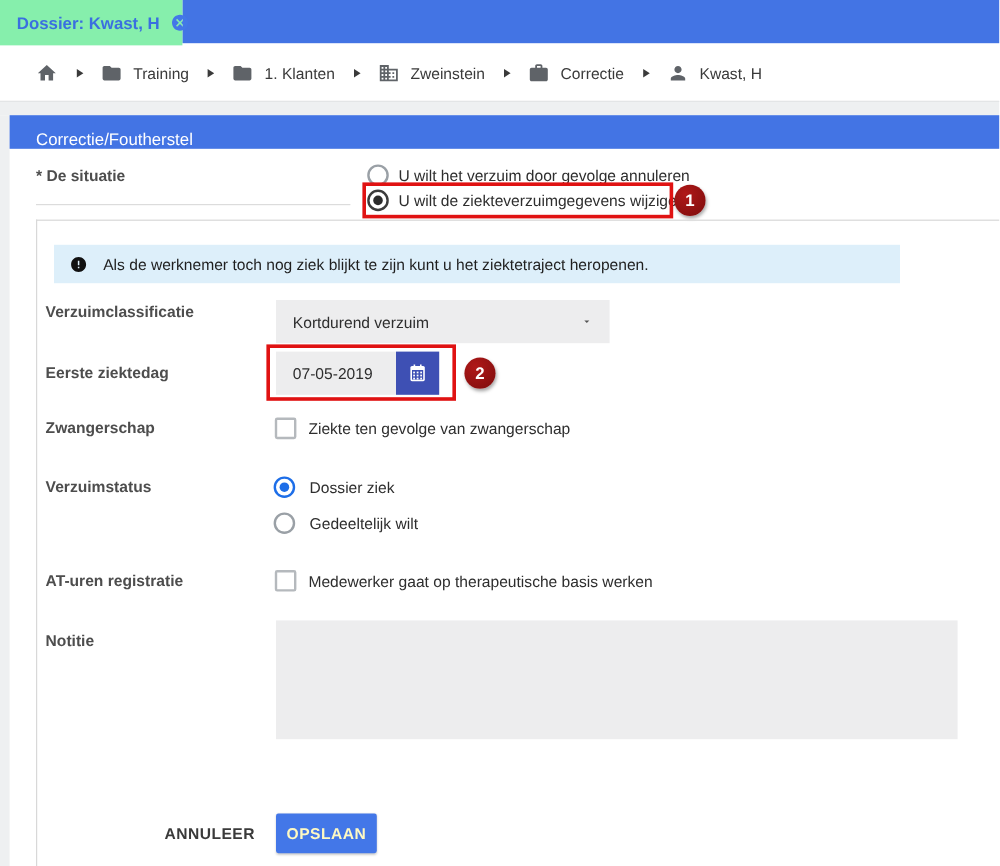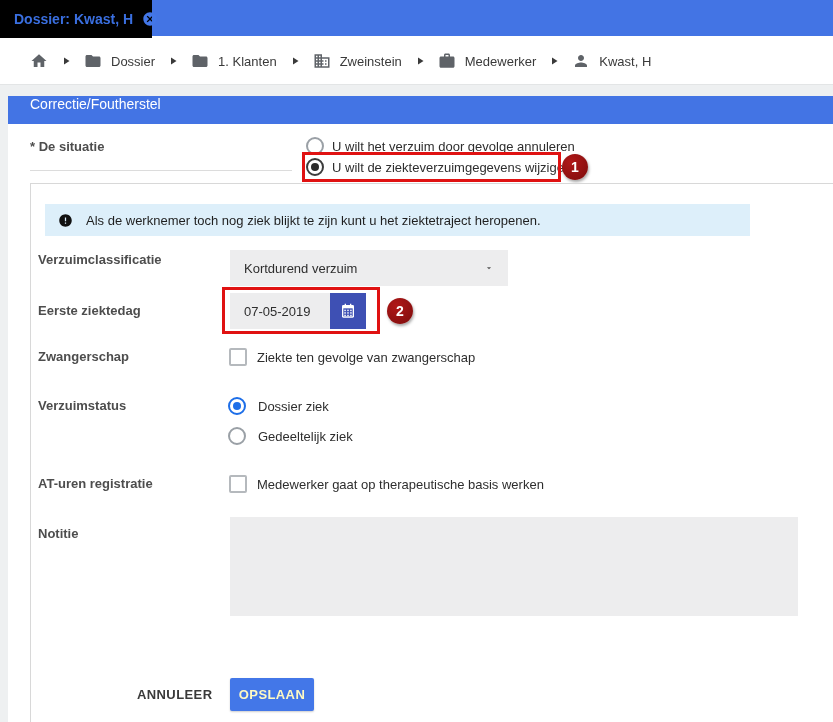--- a/index.html
+++ b/index.html
@@ -5,39 +5,39 @@
   * { margin:0; padding:0; box-sizing:border-box; }
   html,body { background:#fff; }
   body { font-family:"Liberation Sans", sans-serif; }
   #screen {
     position:relative; width:833px; height:722px; overflow:hidden;
     background:#ffffff; font-size:13px; color:#333;
   }
   
   .tabbar { position:absolute; left:0; top:0; width:833px; height:38px; background:#fff; }
   .tabbar-fill { position:absolute; left:152px; top:0; width:681px; height:36px; background:#4374e4; }
-  .tab { position:absolute; left:0; top:0; width:152px; height:38px; background:#000000;
+  .tab { position:absolute; left:0; top:0; width:152px; height:38px; background:#86efac;
          display:flex; align-items:center; padding-left:14px; gap:9px; cursor:pointer; }
   .tab-title { color:#3a6fe0; font-weight:bold; font-size:14px; white-space:nowrap; }
   .tab-close { width:16px; height:16px; display:inline-flex; cursor:pointer; flex:none; }
   
   .breadcrumb { position:absolute; left:0; top:38px; width:833px; height:46px; background:#fff;
                 display:flex; align-items:center; padding-left:30px; }
   .crumb { display:flex; align-items:center; gap:9px; cursor:pointer; }
   .crumb-label { color:#3a3a3a; font-size:13px; white-space:nowrap; }
   .crumb-sep { margin:0 12px; display:inline-flex; }
   .bc-icon { width:18px; height:18px; display:inline-flex; }
   .bc-icon svg { width:18px; height:18px; fill:#5f6368; }
   .crumb-sep svg { width:12px; height:12px; fill:#3a3a3a; }
   
   .band { position:absolute; left:0; top:84px; width:833px; height:12px; background:#eef0f1; border-top:1px solid #e3e5e6; }
   .left-strip { position:absolute; left:0; top:96px; width:8px; height:626px; background:#eef0f1; }
   
   .section-header { position:absolute; left:8px; top:96px; width:825px; height:28px; background:#4374e4;
-                    color:#fff; display:flex; align-items:flex-start; padding-left:22px; font-size:14px; }
+                    color:#fff; display:flex; align-items:flex-end; padding-left:22px; font-size:14px; }
   
   .lbl { position:absolute; font-size:13px; font-weight:bold; color:#4d4d4d; white-space:nowrap; }
   .opt-label { font-size:13px; color:#2e2e2e; white-space:nowrap; }
   
   .radio { position:absolute; width:18px; height:18px; border-radius:50%; border:2px solid #9aa0a6; background:#fff; cursor:pointer; }
   .radio.checked-dark { border-color:#3c3c3c; }
   .radio.checked-dark::after { content:""; position:absolute; left:3px; top:3px; width:8px; height:8px; border-radius:50%; background:#2b2b2b; }
   .radio.checked-blue { border-color:#1d6ee8; }
   .radio.checked-blue::after { content:""; position:absolute; left:3px; top:3px; width:8px; height:8px; border-radius:50%; background:#1d6ee8; }
   
@@ -108,21 +108,21 @@
       <svg viewBox="0 0 24 24">
           <path d="M8 5v14l11-7z"></path>
         </svg>
     </span>
     <span class="crumb">
       <span class="bc-icon">
         <svg viewBox="0 0 24 24">
             <path d="M10 4H4c-1.1 0-2 .9-2 2v12c0 1.1.9 2 2 2h16c1.1 0 2-.9 2-2V8c0-1.1-.9-2-2-2h-8l-2-2z"></path>
           </svg>
       </span>
-      <span class="crumb-label">Dossier</span>
+      <span class="crumb-label">Training</span>
     </span>
     <span class="crumb-sep">
       <svg viewBox="0 0 24 24">
           <path d="M8 5v14l11-7z"></path>
         </svg>
     </span>
     <span class="crumb">
       <span class="bc-icon">
         <svg viewBox="0 0 24 24">
             <path d="M10 4H4c-1.1 0-2 .9-2 2v12c0 1.1.9 2 2 2h16c1.1 0 2-.9 2-2V8c0-1.1-.9-2-2-2h-8l-2-2z"></path>
@@ -147,21 +147,21 @@
       <svg viewBox="0 0 24 24">
           <path d="M8 5v14l11-7z"></path>
         </svg>
     </span>
     <span class="crumb">
       <span class="bc-icon">
         <svg viewBox="0 0 24 24">
             <path d="M20 6h-4V4c0-1.11-.89-2-2-2h-4c-1.11 0-2 .89-2 2v2H4c-1.11 0-2 .89-2 2v11c0 1.11.89 2 2 2h16c1.11 0 2-.89 2-2V8c0-1.11-.89-2-2-2zm-6 0h-4V4h4v2z"></path>
           </svg>
       </span>
-      <span class="crumb-label">Medewerker</span>
+      <span class="crumb-label">Correctie</span>
     </span>
     <span class="crumb-sep">
       <svg viewBox="0 0 24 24">
           <path d="M8 5v14l11-7z"></path>
         </svg>
     </span>
     <span class="crumb">
       <span class="bc-icon">
         <svg viewBox="0 0 24 24">
             <path d="M12 12c2.21 0 4-1.79 4-4s-1.79-4-4-4-4 1.79-4 4 1.79 4 4 4zm0 2c-2.67 0-8 1.34-8 4v2h16v-2c0-2.66-5.33-4-8-4z"></path>
@@ -240,21 +240,21 @@
   <div class="annot-badge" style="left:387px; top:298px;">2</div>
 
   <div class="lbl" style="left:38px; top:349px;">Zwangerschap</div>
   <div class="checkbox" style="left:229px; top:348px;"></div>
   <div class="opt-label" style="position:absolute; left:257px; top:350px;">Ziekte ten gevolge van zwangerschap</div>
 
   <div class="lbl" style="left:38px; top:398px;">Verzuimstatus</div>
   <div class="radio checked-blue" style="left:228px; top:397px;"></div>
   <div class="opt-label" style="position:absolute; left:258px; top:399px;">Dossier ziek</div>
   <div class="radio" style="left:228px; top:427px;"></div>
-  <div class="opt-label" style="position:absolute; left:258px; top:429px;">Gedeeltelijk ziek</div>
+  <div class="opt-label" style="position:absolute; left:258px; top:429px;">Gedeeltelijk wilt</div>
 
   <div class="lbl" style="left:38px; top:476px;">AT-uren registratie</div>
   <div class="checkbox" style="left:229px; top:475px;"></div>
   <div class="opt-label" style="position:absolute; left:257px; top:477px;">Medewerker gaat op therapeutische basis werken</div>
 
   <div class="lbl" style="left:38px; top:526px;">Notitie</div>
   <textarea class="textarea" aria-label="Notitie" style=""></textarea>
 
   <button class="btn-text">ANNULEER</button>
   <button class="btn-primary">OPSLAAN</button>

